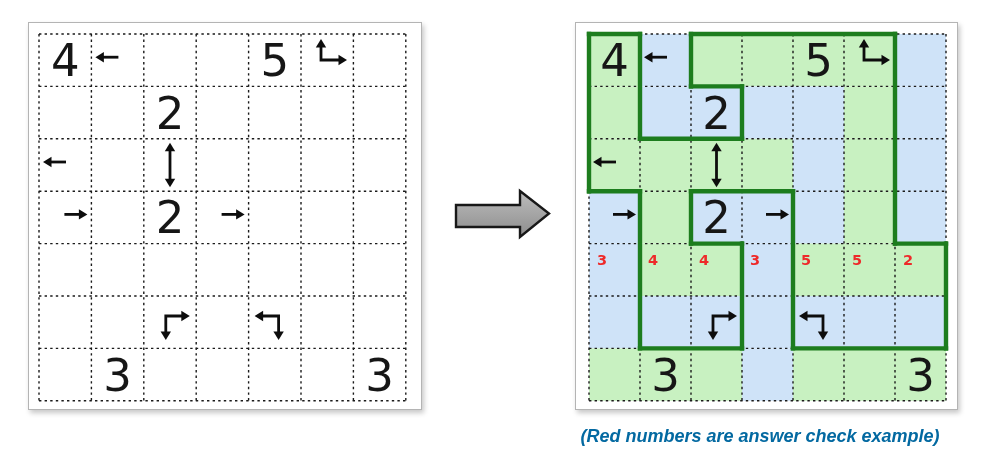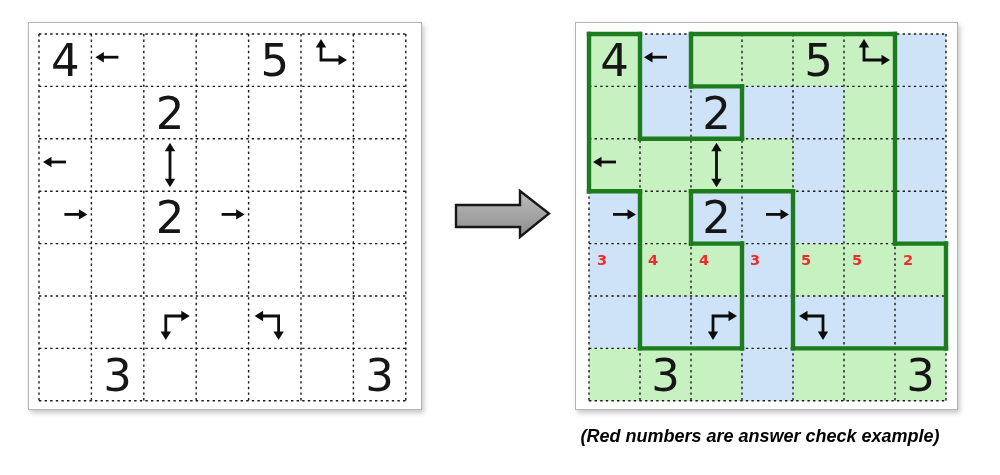--- a/index.html
+++ b/index.html
@@ -188,13 +188,13 @@
       <text x="21" y="241.6" font-size="14.5" font-weight="bold" fill="#ee2a2a">3</text>
       <text x="72" y="241.6" font-size="14.5" font-weight="bold" fill="#ee2a2a">4</text>
       <text x="123" y="241.6" font-size="14.5" font-weight="bold" fill="#ee2a2a">4</text>
       <text x="174" y="241.6" font-size="14.5" font-weight="bold" fill="#ee2a2a">3</text>
       <text x="225" y="241.6" font-size="14.5" font-weight="bold" fill="#ee2a2a">5</text>
       <text x="276" y="241.6" font-size="14.5" font-weight="bold" fill="#ee2a2a">5</text>
       <text x="327" y="241.6" font-size="14.5" font-weight="bold" fill="#ee2a2a">2</text>
     </svg>
 </div>
 
-<div id="caption" style="color: #000000;">(Red numbers are answer check example)</div>
+<div id="caption" style="color: #0369a1;">(Red numbers are answer check example)</div>
 
 </body></html>

